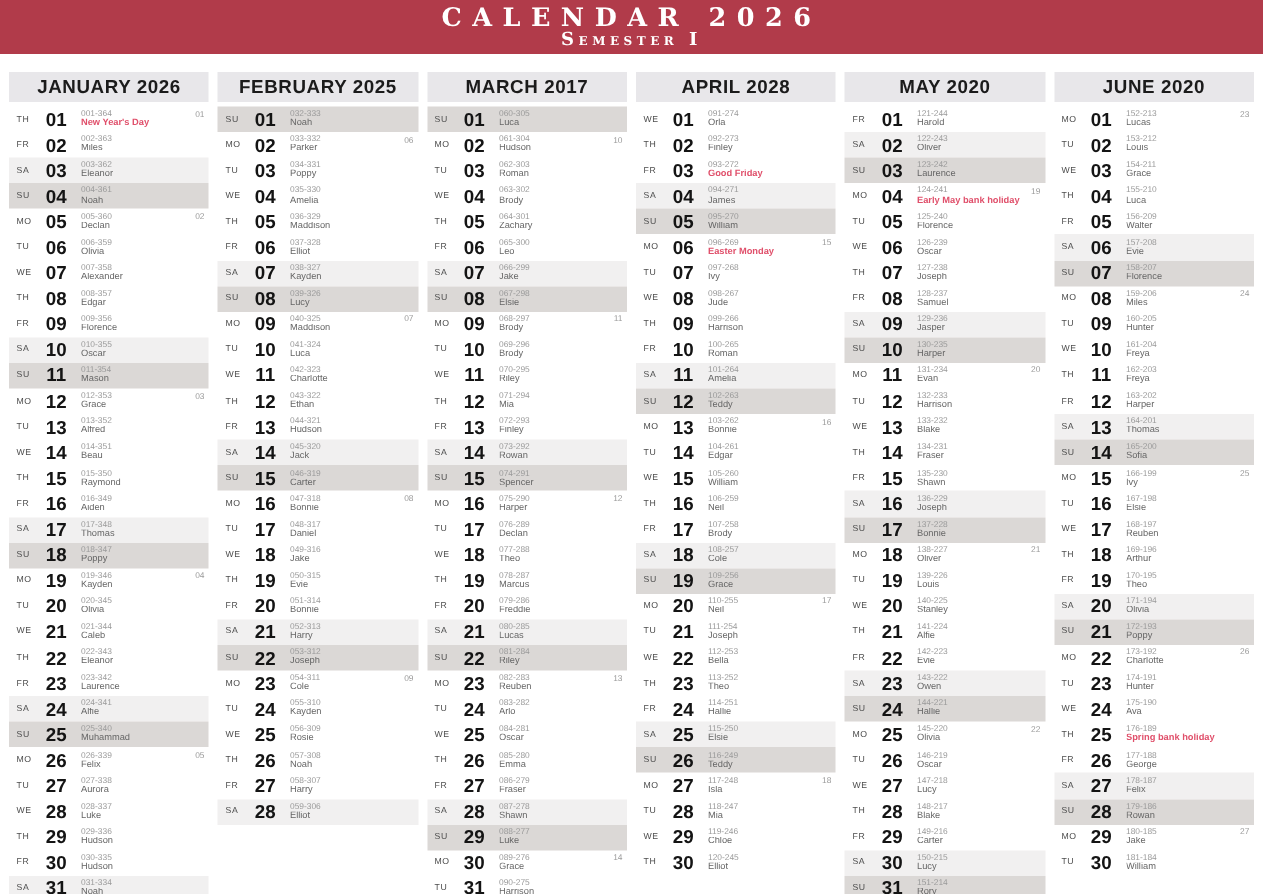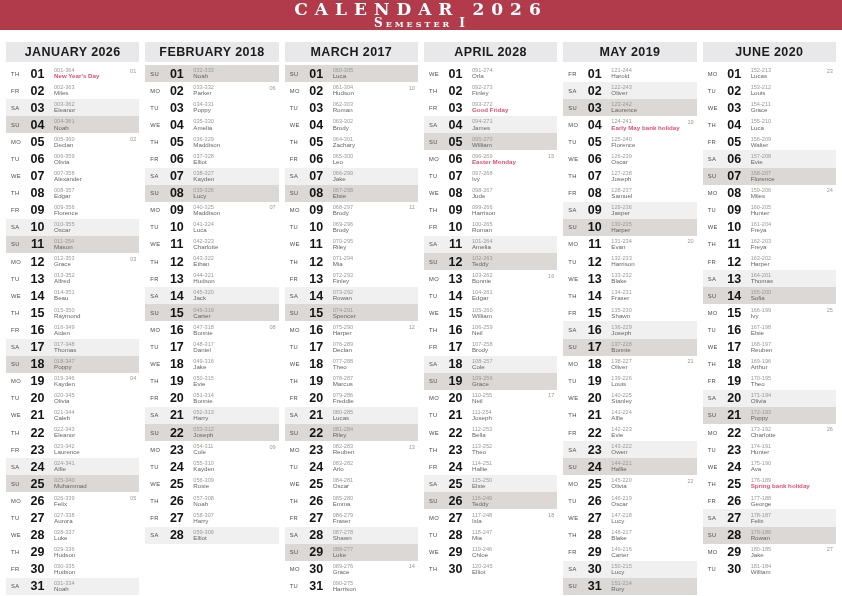--- a/index.html
+++ b/index.html
@@ -3,21 +3,21 @@
 <meta charset="utf-8">
 <style>
   html,body{margin:0;padding:0;}
   body{
     width:842px;height:596px;overflow:hidden;position:relative;
     background:#ffffff;font-family:"Liberation Sans",sans-serif;
     -webkit-font-smoothing:antialiased;
   }
   
   .banner{
-    height:30px;background:var(--banner-red,#B13B4A);
+    height:36px;background:var(--banner-red,#B13B4A);
     display:flex;flex-direction:column;align-items:center;justify-content:center;
     color:#fff;
   }
   .banner .title{
     font-family:"DejaVu Serif","Liberation Serif",serif;
     font-size:17px;font-weight:700;letter-spacing:7px;line-height:17px;
   }
   .banner .subtitle{
     font-family:"DejaVu Serif","Liberation Serif",serif;
     font-variant:small-caps;font-size:12px;font-weight:700;letter-spacing:3px;line-height:11px;
@@ -339,21 +339,21 @@
         <span class="wd">SA</span>
         <span class="num">31</span>
         <span class="mid">
           <span class="code">031-334</span>
           <span class="nm">Noah</span>
         </span>
         <span class="wk"></span>
       </div>
     </section>
     <section class="month">
-      <div class="month-header">FEBRUARY 2018</div>
+      <div class="month-header">FEBRUARY 2025</div>
       <div class="row sun">
         <span class="wd">SU</span>
         <span class="num">01</span>
         <span class="mid">
           <span class="code">032-333</span>
           <span class="nm">Noah</span>
         </span>
         <span class="wk"></span>
       </div>
       <div class="row">
@@ -1149,21 +1149,21 @@
         <span class="wd">TH</span>
         <span class="num">30</span>
         <span class="mid">
           <span class="code">120-245</span>
           <span class="nm">Elliot</span>
         </span>
         <span class="wk"></span>
       </div>
     </section>
     <section class="month">
-      <div class="month-header">MAY 2019</div>
+      <div class="month-header">MAY 2020</div>
       <div class="row">
         <span class="wd">FR</span>
         <span class="num">01</span>
         <span class="mid">
           <span class="code">121-244</span>
           <span class="nm">Harold</span>
         </span>
         <span class="wk"></span>
       </div>
       <div class="row sat">

